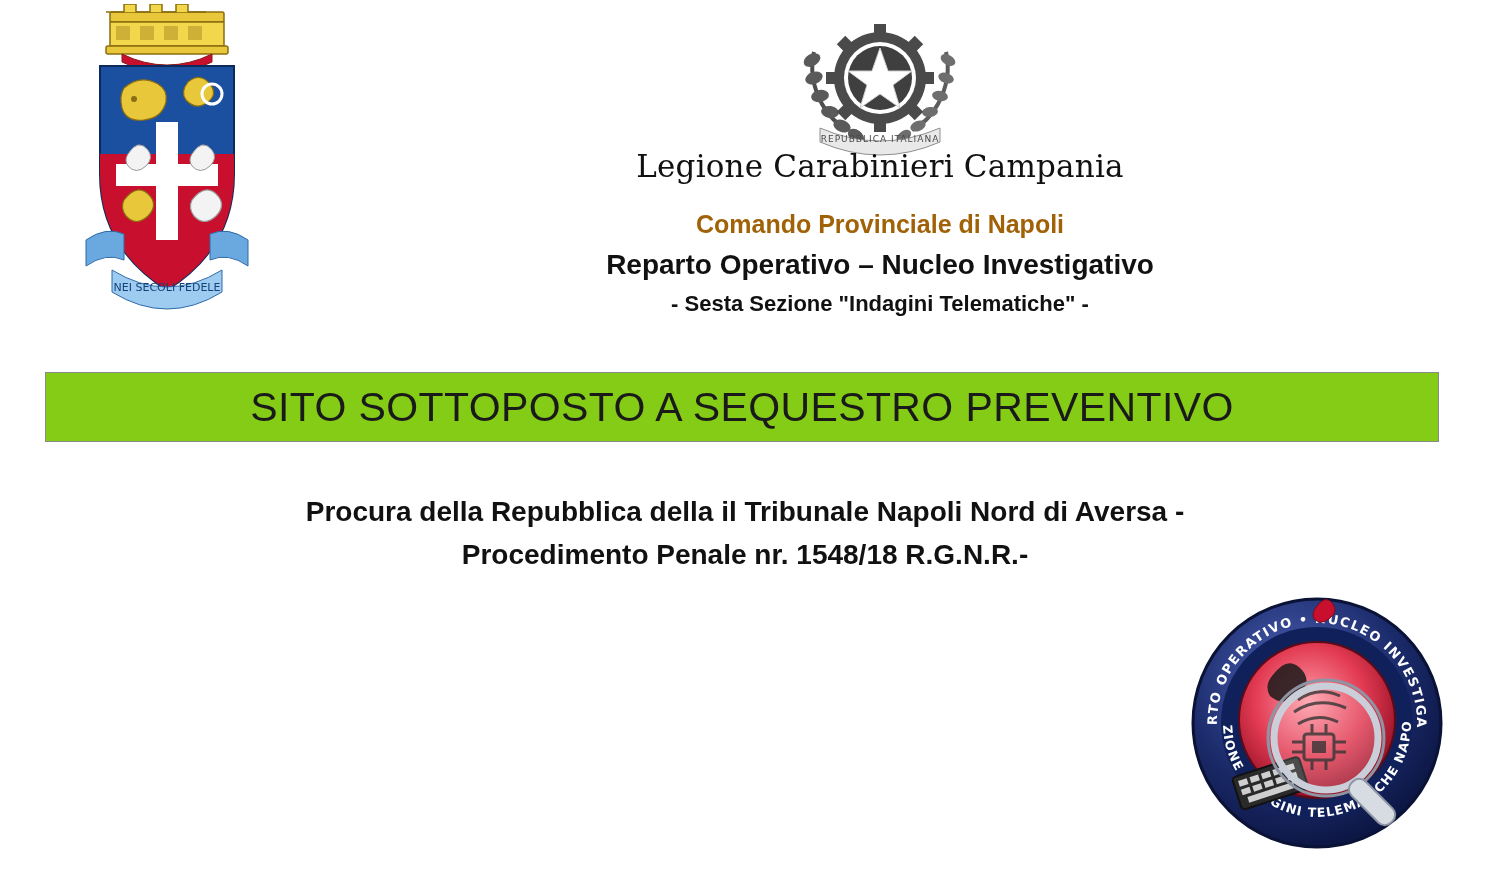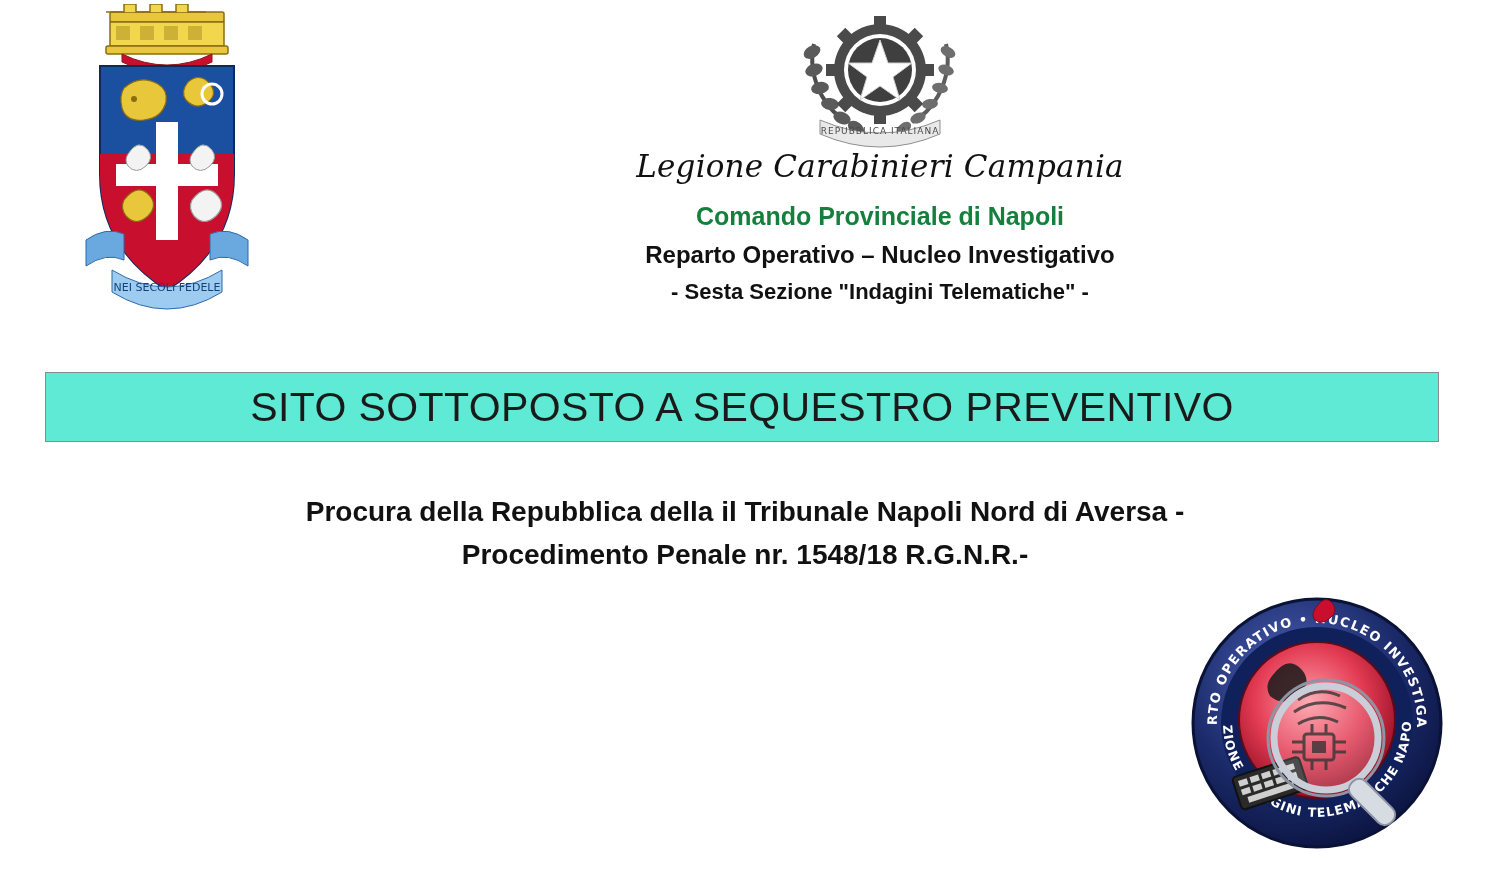--- a/index.html
+++ b/index.html
@@ -29,48 +29,47 @@
     top: 4px;
     width: 190px;
     height: 310px;
     text-align: right;
   }
 
   
   .repubblica-emblem {
     position: absolute;
     left: 800px;
-    top: 8px;
+    top: 16px;
     width: 160px;
     height: 140px;
   }
 
   .header-text {
     position: absolute;
     left: 300px;
     top: 148px;
     width: 1160px;
     text-align: center;
   }
   .line-legione {
     font-family: "DejaVu Serif", serif;
-    font-style: italic;
     font-size: 31px;
     color: #111;
     letter-spacing: .2px;
-    margin-bottom: 18px;
+    margin-bottom: 26px;
   }
   .line-comando {
     font-size: 25px;
     font-weight: bold;
-    color: #15803d;
+    color: #a16207;
     margin-bottom: 10px;
   }
   .line-reparto {
-    font-size: 24px;
+    font-size: 28px;
     font-weight: bold;
     color: #111;
     margin-bottom: 10px;
   }
   .line-sezione {
     font-size: 22px;
     font-weight: bold;
     color: #111;
   }
 
@@ -79,21 +78,21 @@
     position: absolute;
     left: 45px;
     top: 372px;
     width: 1394px;
     height: 70px;
     border: 1px solid #8a8a8a;
     box-sizing: border-box;
     display: flex;
     align-items: center;
     justify-content: center;
-    background: #5eead4;
+    background: #84cc16;
   }
   .banner-text {
     font-size: 41px;
     font-weight: 400;
     color: #1a1a1a;
     letter-spacing: .4px;
   }
 
   
   .procura {

